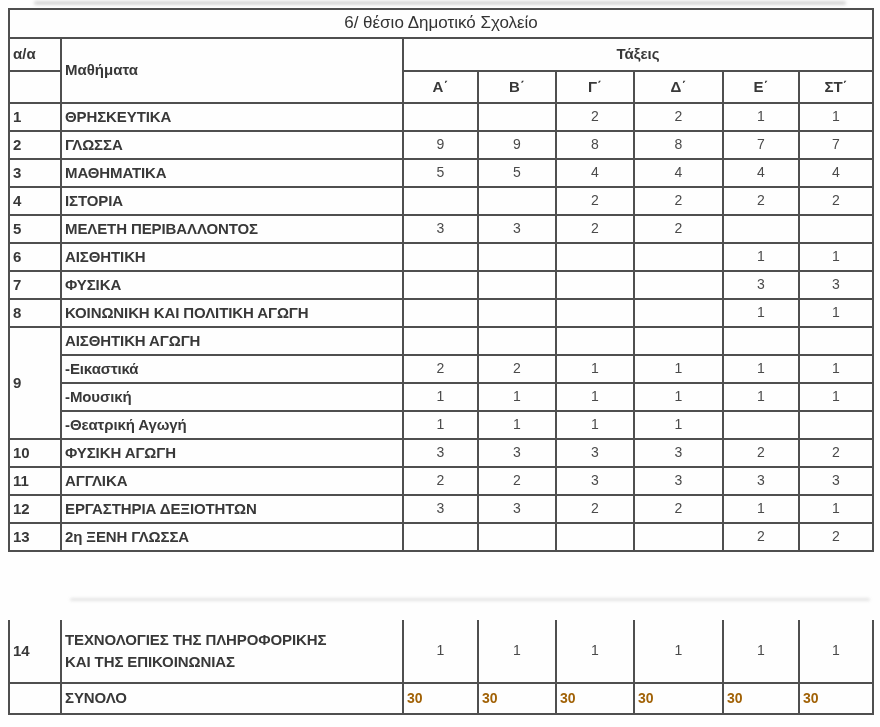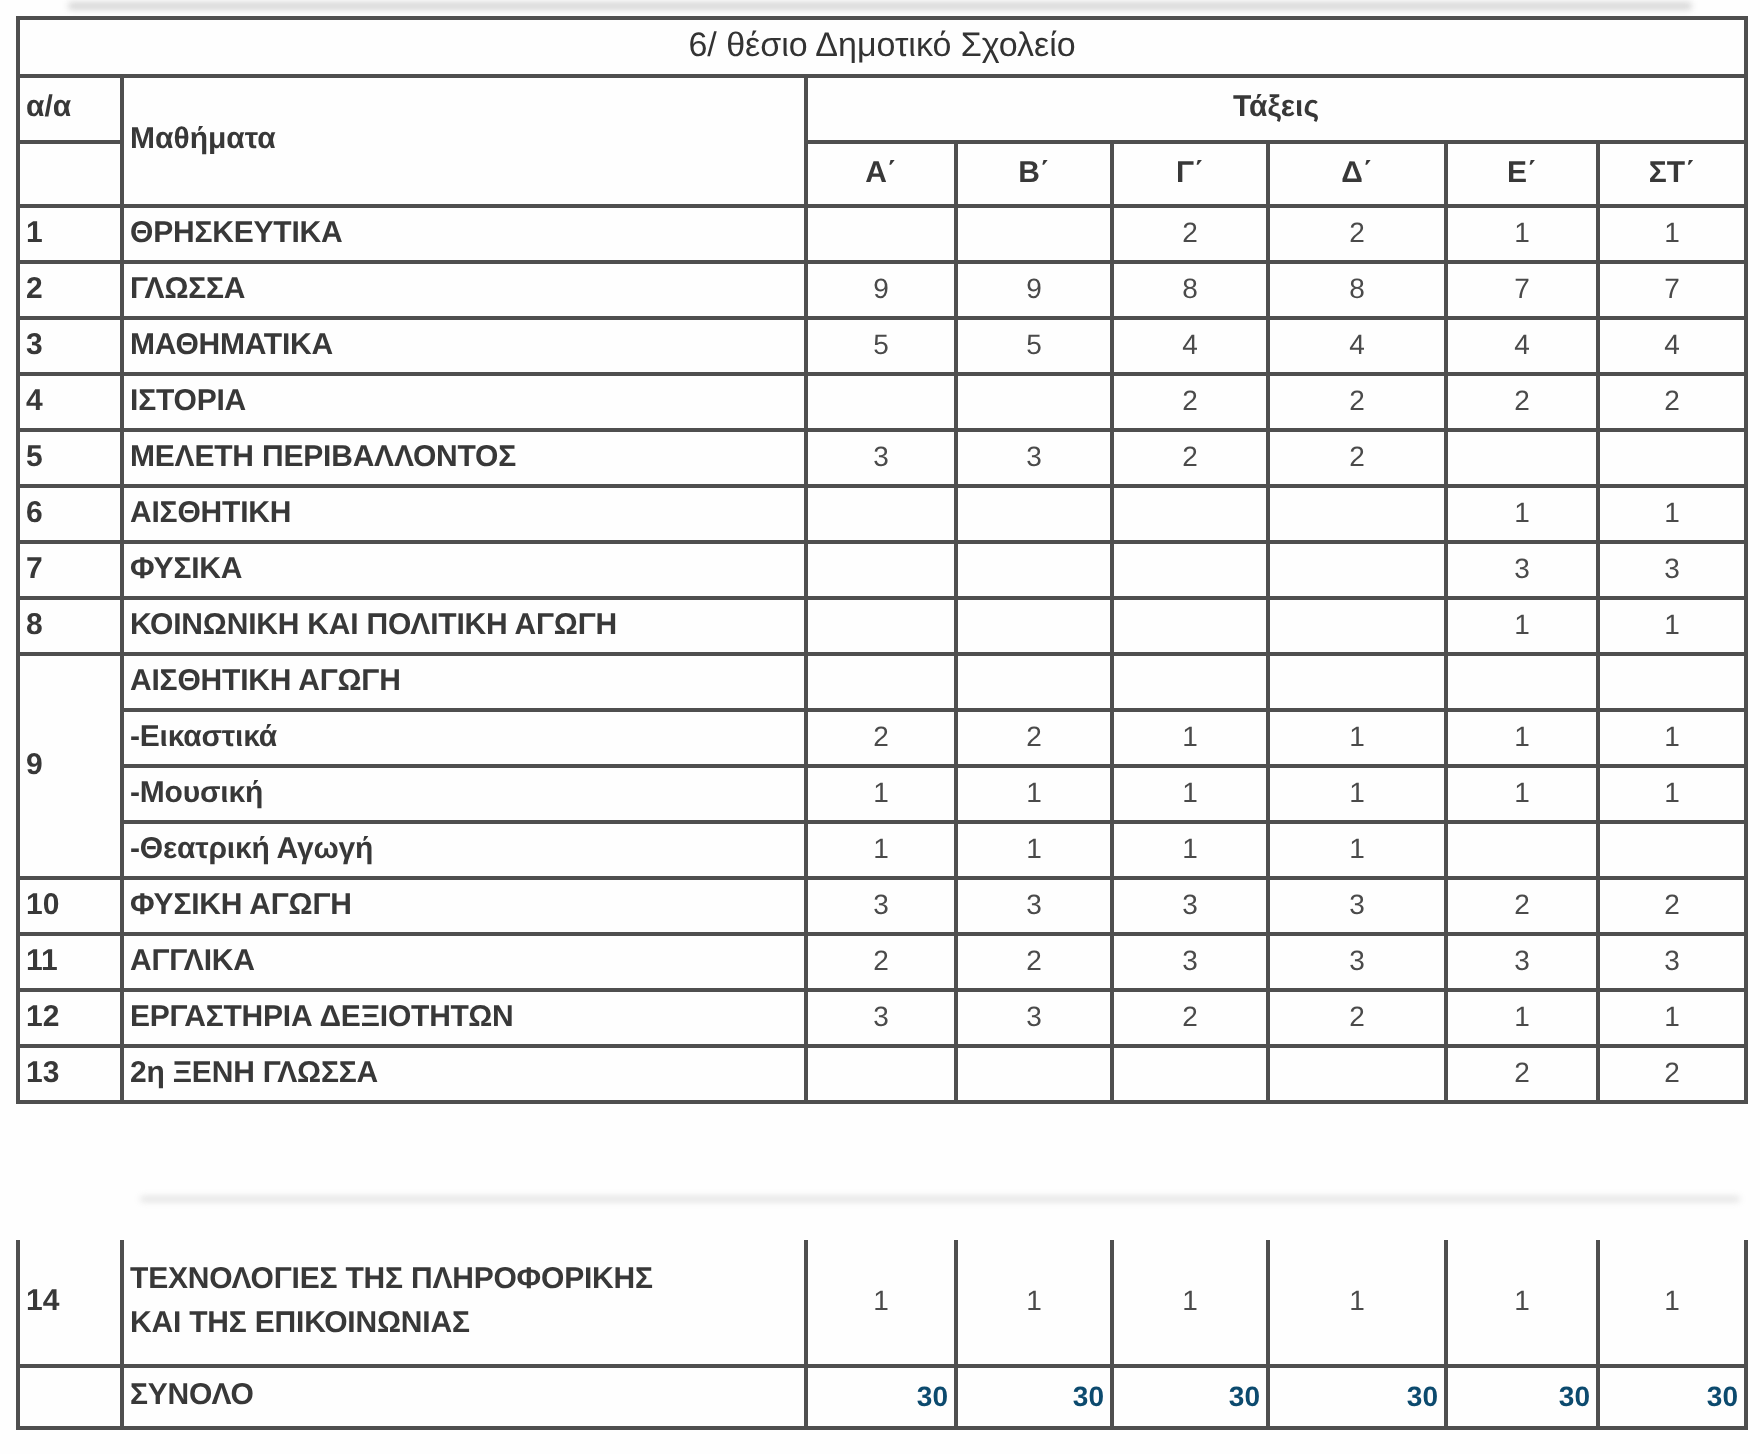--- a/index.html
+++ b/index.html
@@ -35,21 +35,21 @@
   }
   tr.h1 td{height:31px;}
   tr.h2 td{height:30px;}
   .hdr{font-weight:bold;color:#383838;}
   .ctr{text-align:center;}
   td.subhdr{vertical-align:middle;}
   tr.body td{height:26px;}
   td.n{font-weight:bold;text-align:left;color:#383838;}
   td.s{font-weight:bold;text-align:left;color:#383838;letter-spacing:-0.1px;margin-left:26px;}
   td.v{text-align:center;font-weight:normal;font-size:14px;color:#4a4a4a;}
-  td.vb{text-align:right;font-weight:bold;font-size:14px;color:#0c4a6e;}
+  td.vb{text-align:left;font-weight:bold;font-size:14px;color:#a16207;}
   tr.ict td{height:62px;}
   td.wrap{white-space:pre-line;vertical-align:middle;line-height:1.45;}
   tr.totals td{height:29px;}
 </style>
 </head>
 <body>
 
 <div class="page">
 
   <div class="streak top"></div>

